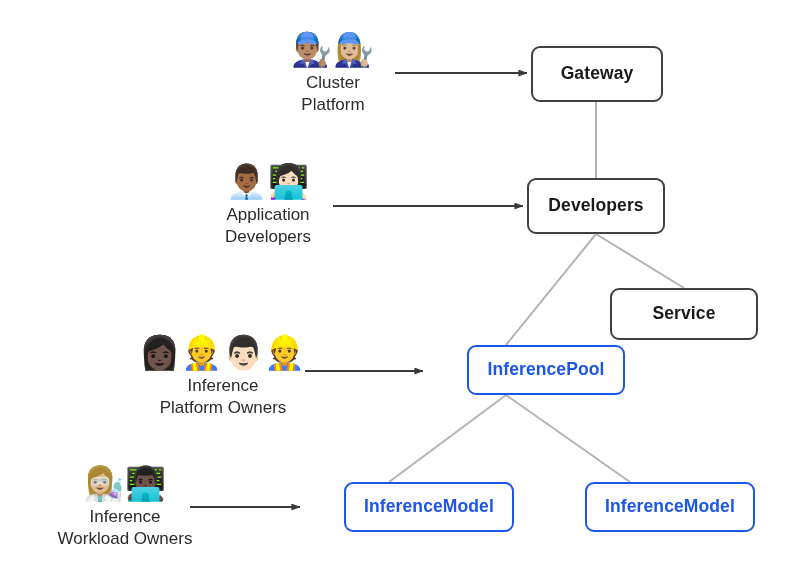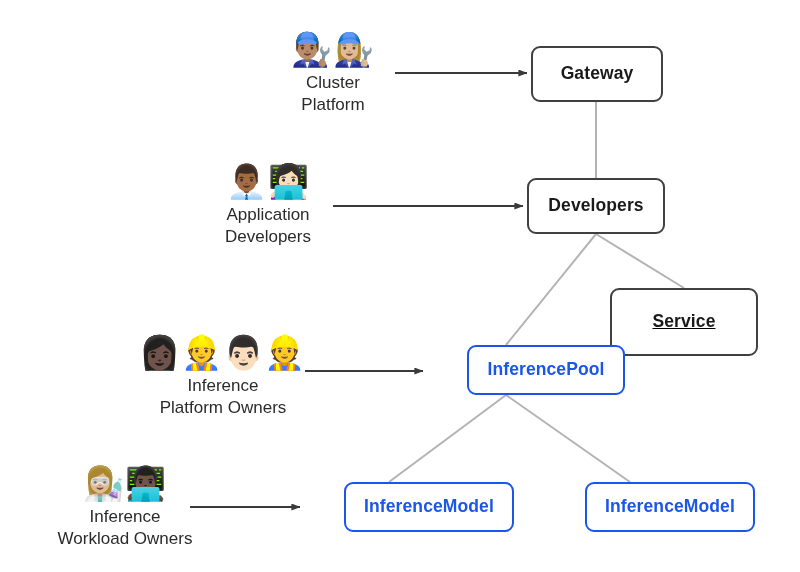--- a/index.html
+++ b/index.html
@@ -108,21 +108,21 @@
       </g>
   </svg>
 
   <div id="nodes-layer">
       <div class="node std" style="left: 531px; top: 46px; width: 132px; height: 56px;">
         <span class="node-label">Gateway</span>
       </div>
       <div class="node std" style="left: 527px; top: 178px; width: 138px; height: 56px;">
         <span class="node-label">Developers</span>
       </div>
-      <div class="node std" style="left: 610px; top: 288px; width: 148px; height: 68px; text-decoration: underline;">
+      <div class="node std" style="left: 610px; top: 288px; width: 148px; height: 52px;">
         <span class="node-label">Service</span>
       </div>
       <div class="node accent" style="left: 427px; top: 345px; width: 158px; height: 50px;">
         <span class="node-label">InferencePool</span>
       </div>
       <div class="node accent" style="left: 304px; top: 482px; width: 170px; height: 50px;">
         <span class="node-label">InferenceModel</span>
       </div>
       <div class="node accent" style="left: 545px; top: 482px; width: 170px; height: 50px;">
         <span class="node-label">InferenceModel</span>

